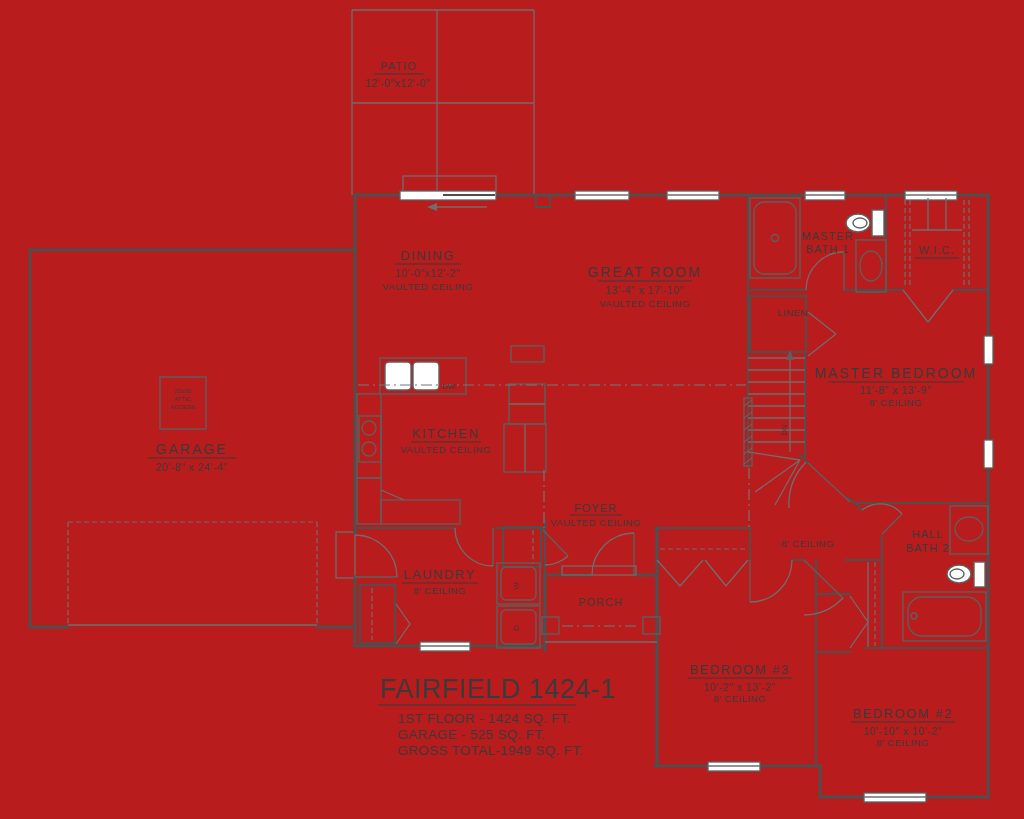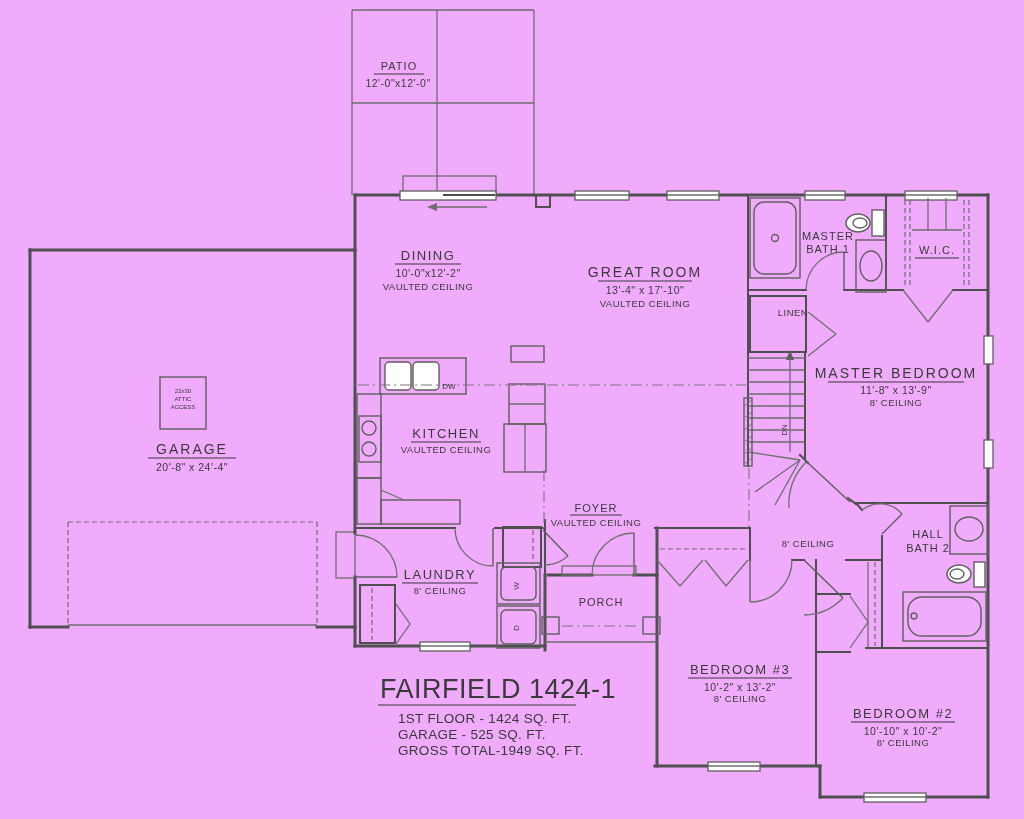--- a/index.html
+++ b/index.html
@@ -1,16 +1,16 @@
 <!DOCTYPE html>
 <html><head>
 <meta charset="utf-8">
 <style>
   html,body{margin:0;padding:0;background:#ffffff;}
-  .page{width:1024px;height:819px;position:relative;background:#f0abfc;}
+  .page{width:1024px;height:819px;position:relative;background:#b91c1c;}
   svg{display:block;}
   
   .w3{stroke:#4f4f4f;stroke-width:3;fill:none;stroke-linecap:square;}
   .w2{stroke:#4f4f4f;stroke-width:2;fill:none;stroke-linecap:square;}
   .t {stroke:#6e6e6e;stroke-width:1.3;fill:none;}
   .fx{stroke:#5f5f5f;stroke-width:1.4;fill:#ffffff;}
   .fxn{stroke:#5f5f5f;stroke-width:1.4;fill:none;}
   .dsh{stroke:#6e6e6e;stroke-width:1.2;fill:none;stroke-dasharray:5 3;}
   .dd{stroke:#787878;stroke-width:1.1;fill:none;stroke-dasharray:11 4 2 4;}
   .win{fill:#ffffff;stroke:#5f5f5f;stroke-width:1.3;}

